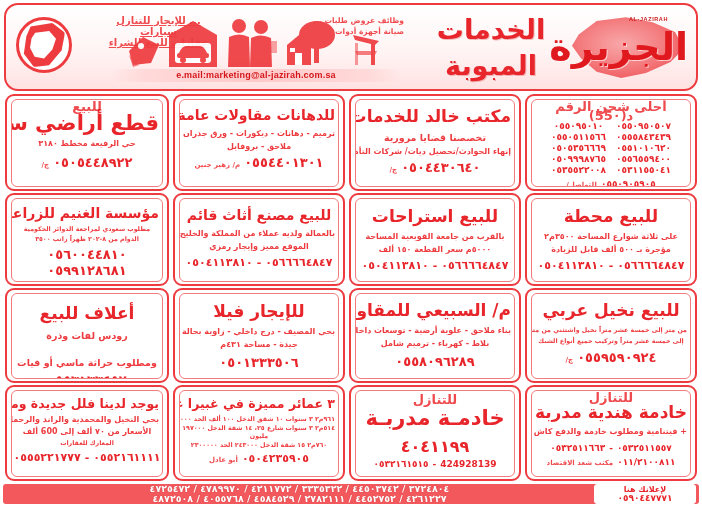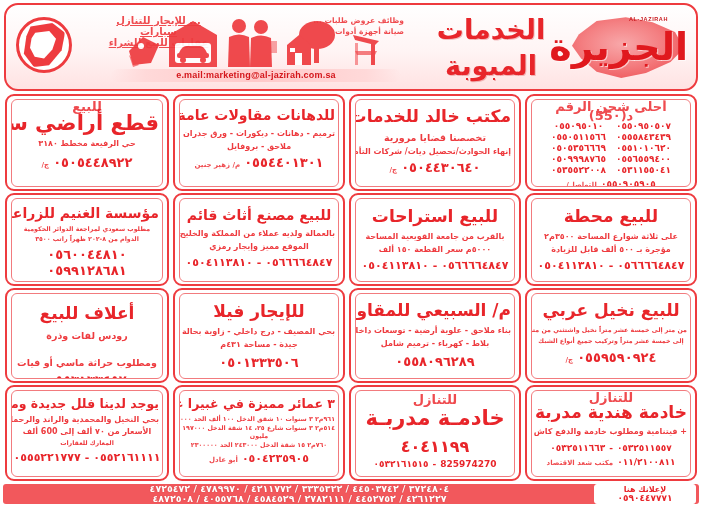--- a/index.html
+++ b/index.html
@@ -636,21 +636,21 @@
         </div>
       </div>
 
       <div class="cell" style="width:176px">
         <div class="ad">
           <div class="ad-inner">
             <div class="kicker" style="margin-top:2px">للتنازل</div>
             <div class="headline lg" style="margin-top:2px">خادمـة مدربـة</div>
             <div class="phone" style="margin-top:8px;font-size:16px">٤٠٤١١٩٩</div>
             <div class="phone-row" style="margin-top:3px">
-              <div class="phone xs">825974270</div>
+              <div class="phone xs">424928139</div>
               <div class="phone xs">-</div>
               <div class="phone xs">٠٥٣٢١٦١٥١٥</div>
             </div>
           </div>
         </div>
       </div>
 
       <div class="cell" style="width:176px">
         <div class="ad">
           <div class="ad-inner">

